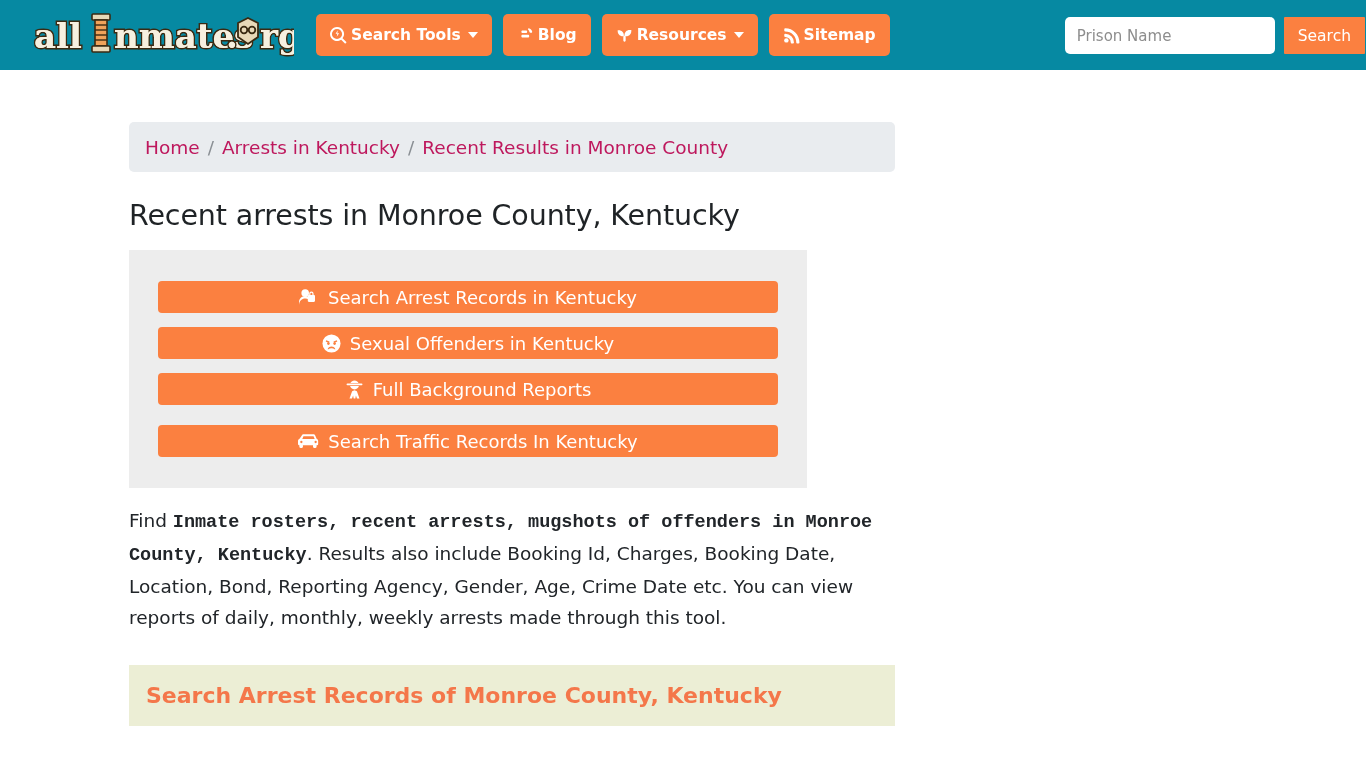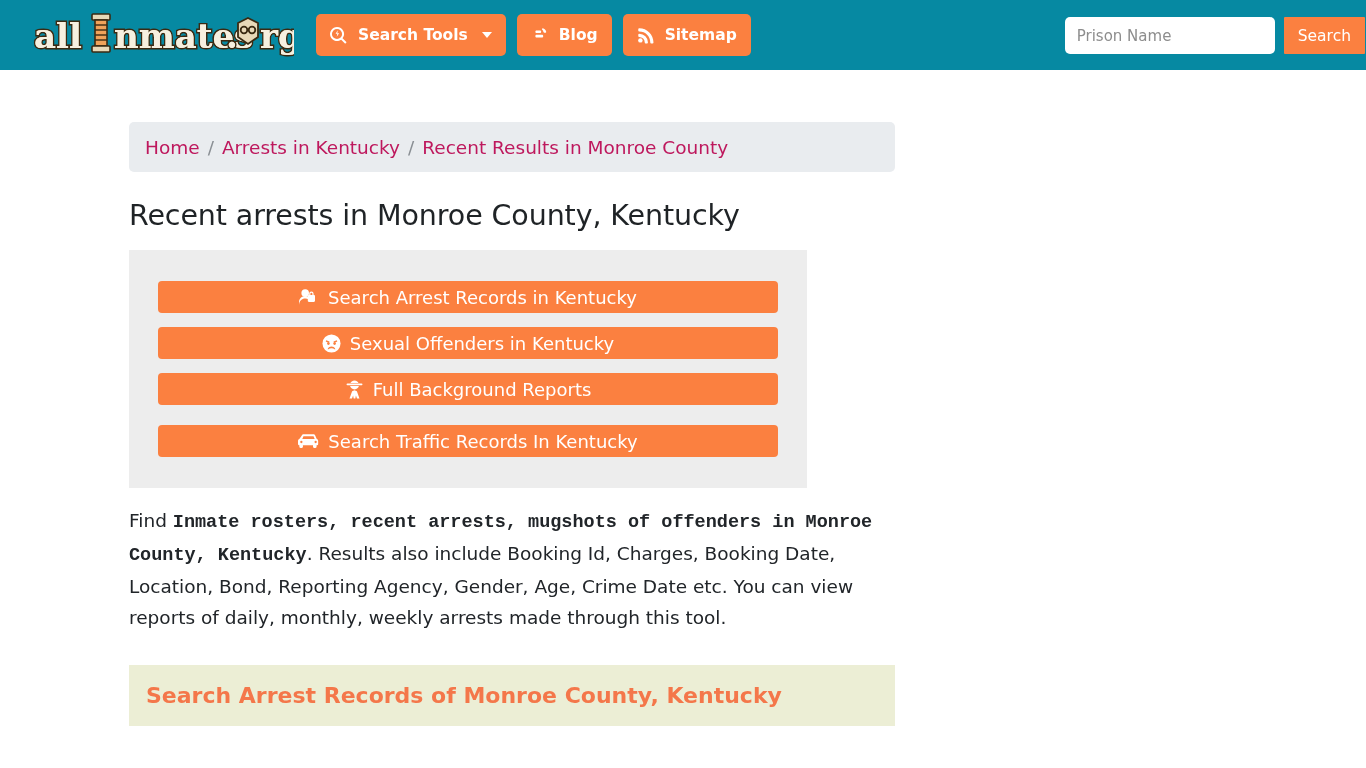--- a/index.html
+++ b/index.html
@@ -37,21 +37,21 @@
   }
   .nav-btn {
     background: #fb8040;
     color: #ffffff;
     border: none;
     border-radius: 5px;
     height: 42px;
     padding: 0 14px;
     display: flex;
     align-items: center;
-    gap: 11px;
+    gap: 4px;
     font-size: 15.5px;
     font-weight: bold;
     cursor: pointer;
     white-space: nowrap;
     font-family: "DejaVu Sans", "Liberation Sans", sans-serif;
   }
   .nav-btn .ic { display: flex; align-items: center; }
   .caret {
     width: 0; height: 0;
     border-left: 5px solid transparent;
@@ -221,20 +221,31 @@
       <span class="ic">
         <svg width="17" height="17" viewBox="0 0 16 16" fill="#fff">
           <path d="M5.3 3.2h3.1c.7 0 1.2.5 1.2 1.2s-.5 1.2-1.2 1.2H5.3c-.7 0-1.2-.5-1.2-1.2S4.6 3.2 5.3 3.2zM5.3 7.4h5c.7 0 1.2.5 1.2 1.2s-.5 1.2-1.2 1.2h-5c-.7 0-1.2-.5-1.2-1.2s.5-1.2 1.2-1.2z"></path>
           <path d="M1.6 5.6C1.6 3.4 3.4 1.6 5.6 1.6h1.2a1 1 0 0 1 0 2H5.6A2 2 0 0 0 3.6 5.6v4.6a2 2 0 0 0 2 2h4.6a2 2 0 0 0 2-2V9a1 1 0 0 1 2 0v1.2c0 2.2-1.8 4-4 4H5.6c-2.2 0-4-1.8-4-4z" opacity="0"></path>
           <path d="M11.1 1.2c1.6.3 2.9 1.6 3.2 3.2.1.5-.3.9-.8.9h-1.1c-.4 0-.8-.3-.8-.8 0-.6-.3-1.2-.8-1.6-.3-.2-.4-.5-.4-.9 0-.5.4-.9.7-.8z"></path>
         </svg>
       </span>
       <span>Blog</span>
     </button>
 
+    <button class="nav-btn">
+      <span class="ic">
+        <svg width="17" height="17" viewBox="0 0 16 16" fill="#fff">
+          <path d="M8 7.6c0-2.6 2.1-4.7 4.7-4.7h1.7v1.1c0 2.6-2.1 4.7-4.7 4.7H8z"></path>
+          <path d="M7.2 8.7H6.3C3.7 8.7 1.6 6.6 1.6 4V3h1.1c2.6 0 4.7 2.1 4.7 4.7z"></path>
+          <rect x="6.9" y="8.2" width="2.2" height="5.6" rx="1"></rect>
+        </svg>
+      </span>
+      <span>Resources</span>
+      <span class="caret"></span>
+    </button>
 
     <button class="nav-btn">
       <span class="ic">
         <svg width="17" height="17" viewBox="0 0 16 16" fill="#fff">
           <circle cx="3.2" cy="12.6" r="2.1"></circle>
           <path d="M1.2 7.3a.9.9 0 0 1 .9-.9 8.2 8.2 0 0 1 8.2 8.2.9.9 0 0 1-.9.9H8.2a.9.9 0 0 1-.9-.9 5.2 5.2 0 0 0-5.2-5.2.9.9 0 0 1-.9-.9z"></path>
           <path d="M1.2 2a.9.9 0 0 1 .9-.9c7.4 0 13.4 6 13.4 13.5a.9.9 0 0 1-.9.9h-1.2a.9.9 0 0 1-.9-.9c0-6-4.4-10.4-10.4-10.4a.9.9 0 0 1-.9-.9z"></path>
         </svg>
       </span>
       <span>Sitemap</span>

